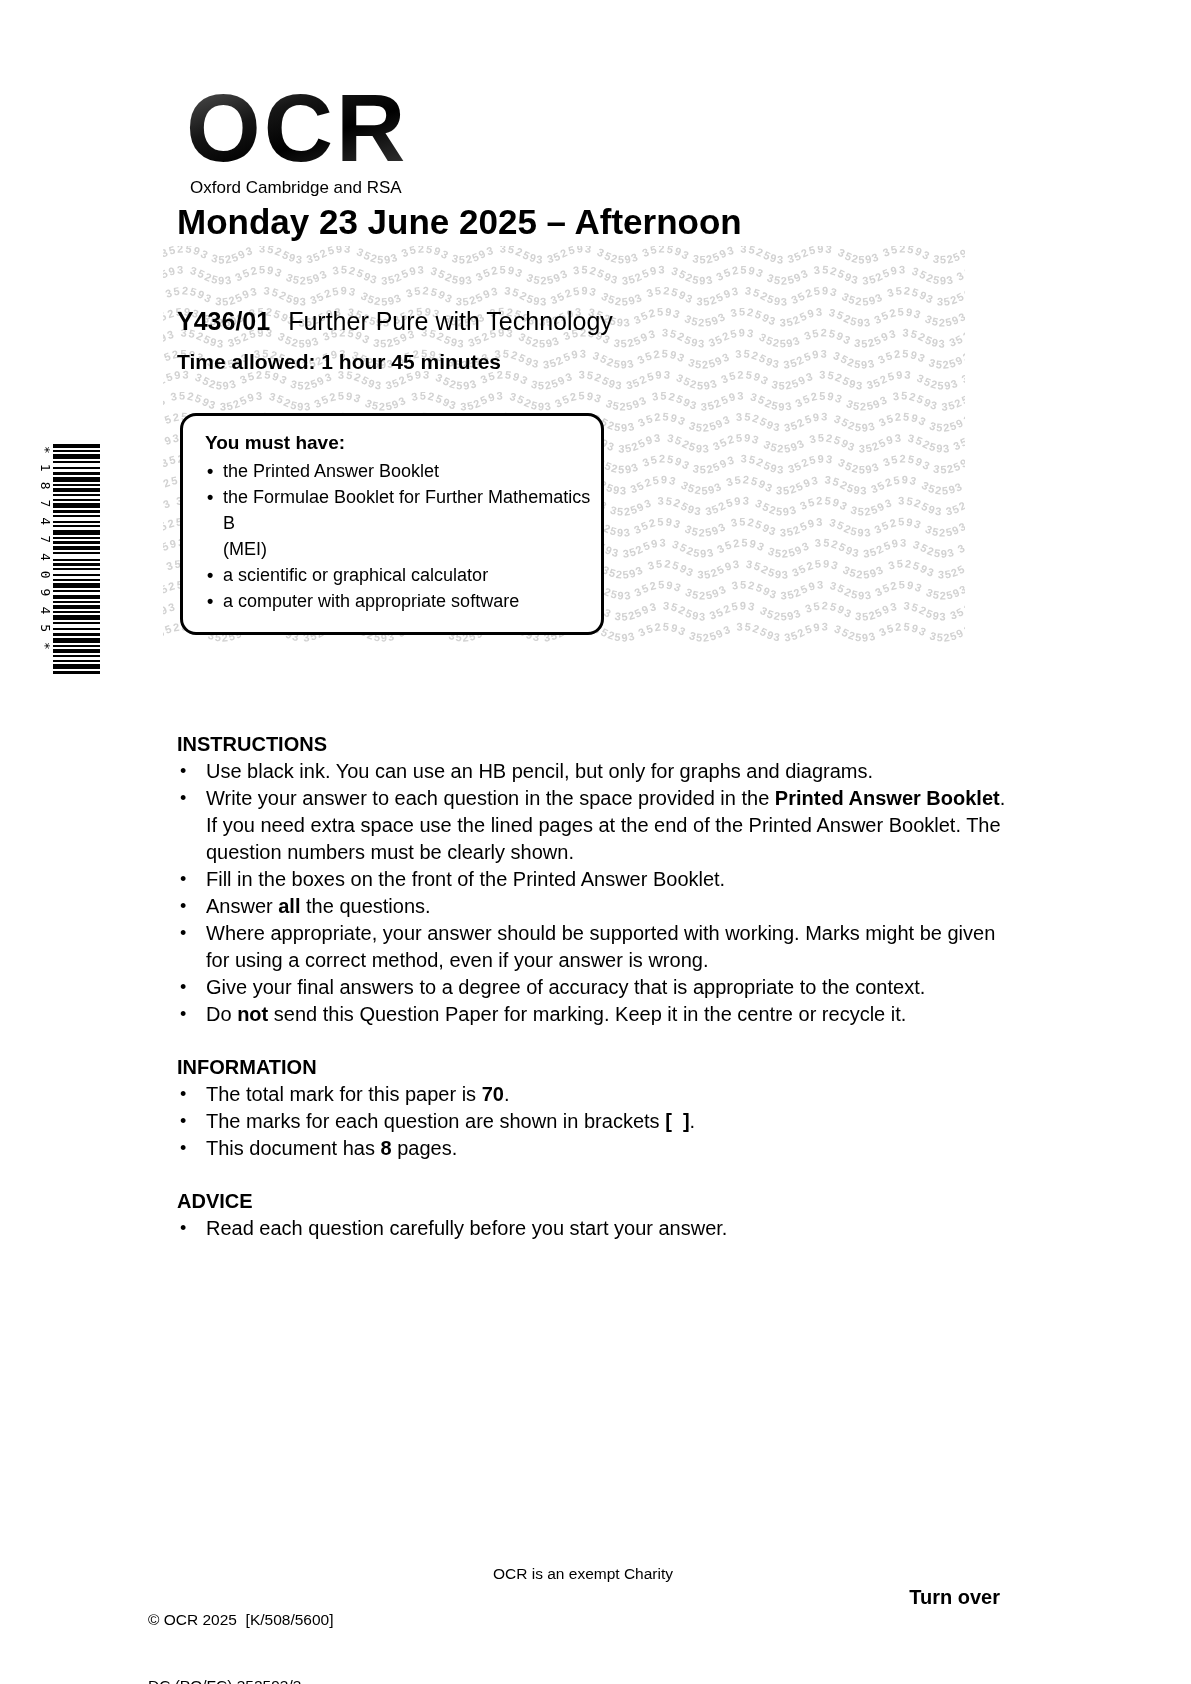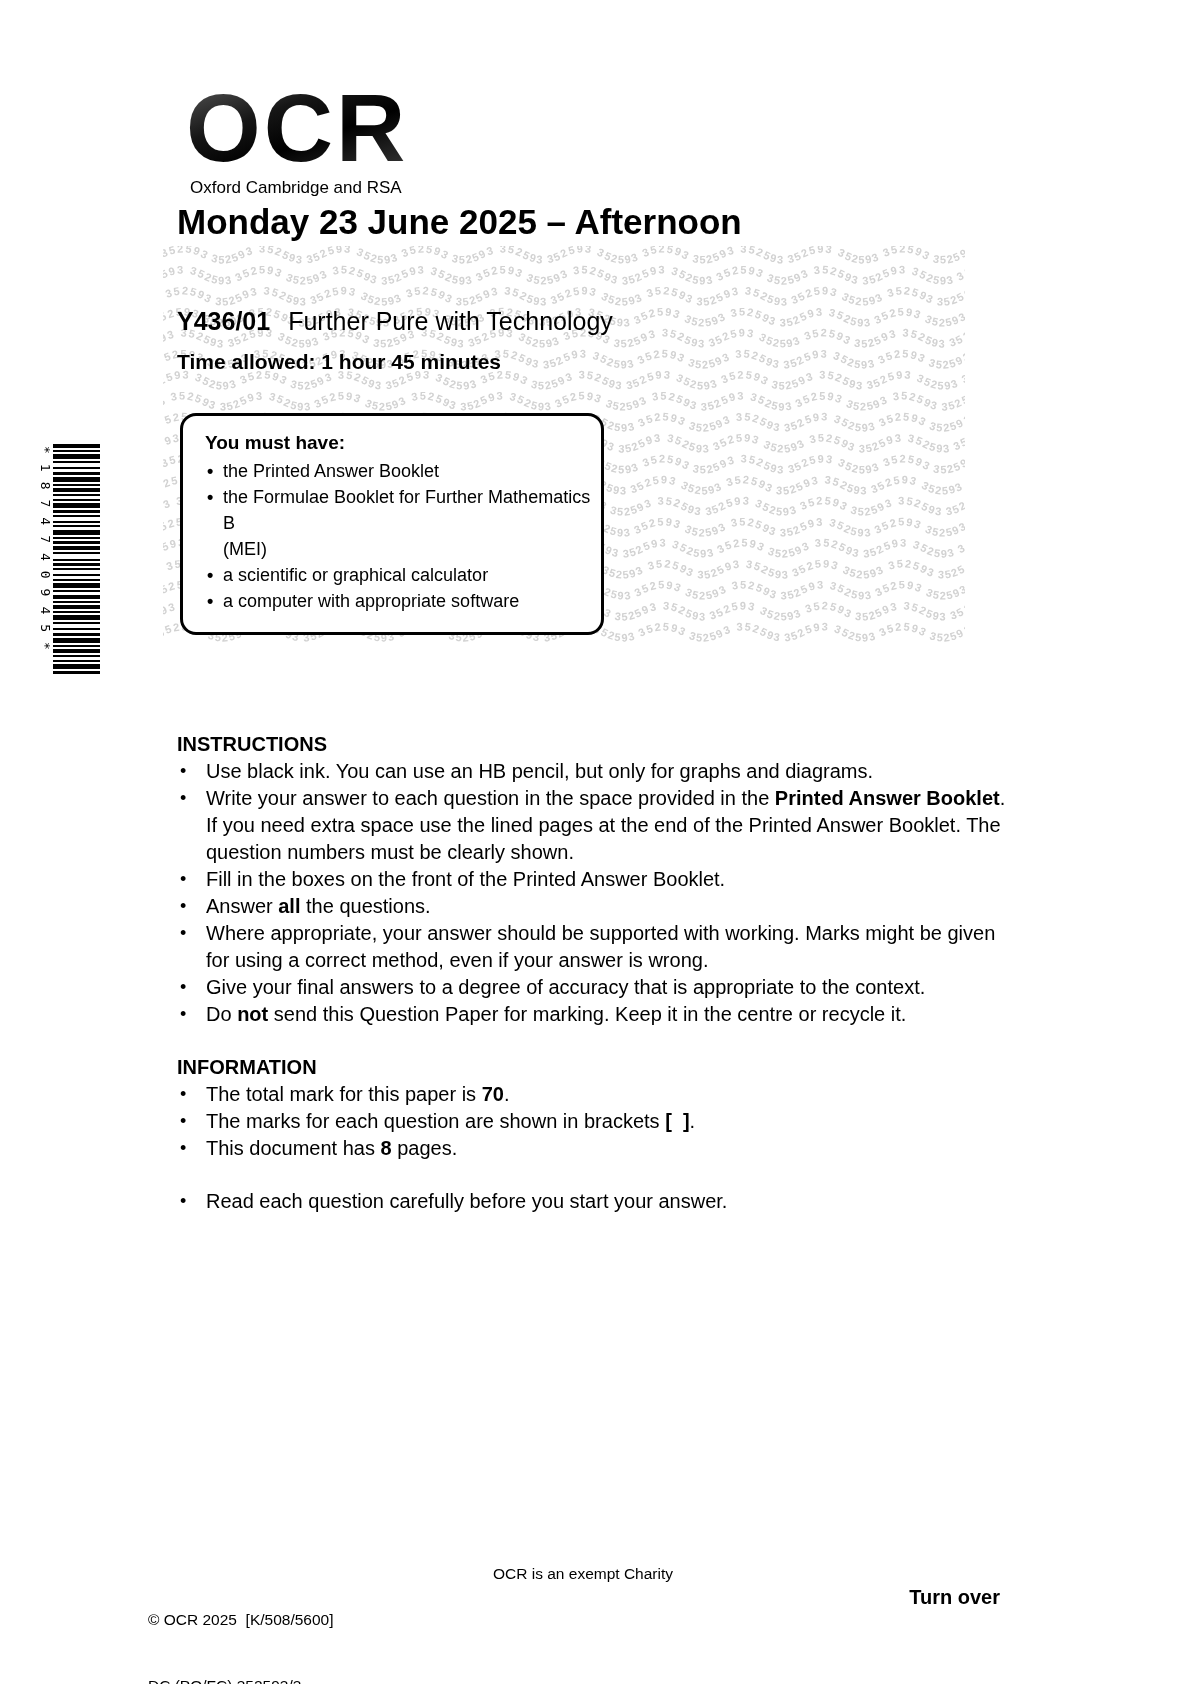--- a/index.html
+++ b/index.html
@@ -245,20 +245,21 @@
     </section>
     <section>
       <h3>INFORMATION</h3>
       <ul>
           <li><span>The total mark for this paper is </span><b>70</b><span>.</span></li>
           <li><span>The marks for each question are shown in brackets </span><b>[&nbsp;&nbsp;]</b><span>.</span></li>
           <li><span>This document has </span><b>8</b><span> pages.</span></li>
         </ul>
     </section>
     <section>
+      <h3>ADVICE</h3>
       <ul>
           <li><span>Read each question carefully before you start your answer.</span></li>
         </ul>
     </section>
   </div>
 
   <div class="footer-left">
     <div>© OCR 2025&nbsp; [K/508/5600]</div>
     <div>DC (PQ/FC) 352593/3</div>
   </div>

